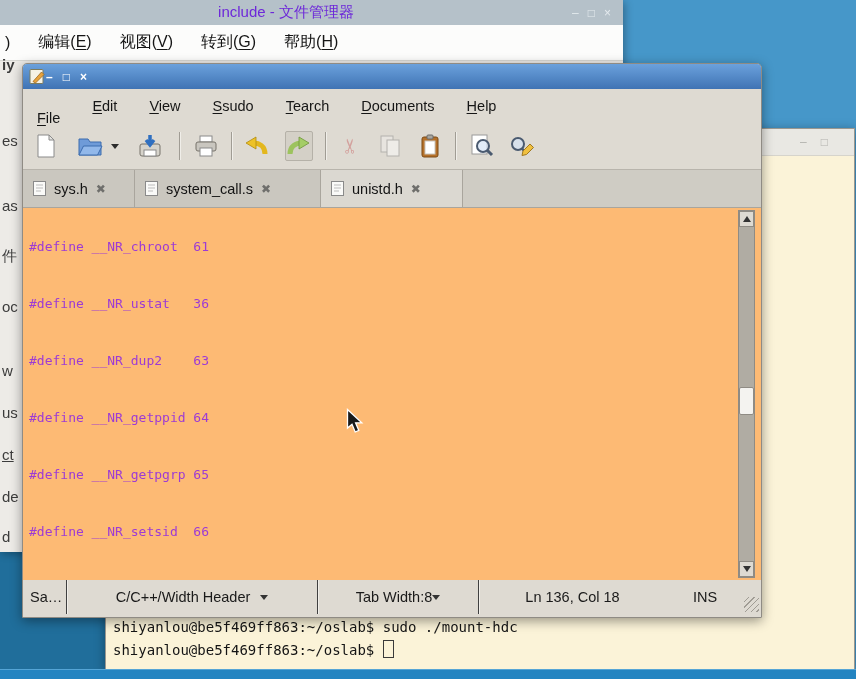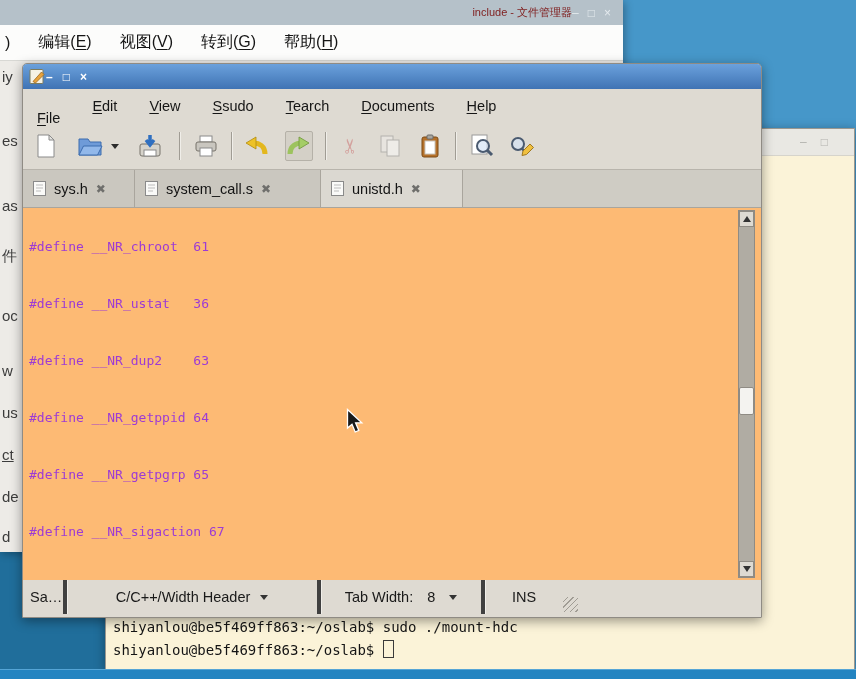--- a/index.html
+++ b/index.html
@@ -12,31 +12,31 @@
   #desk-dark{left:0;top:548px;width:108px;height:131px;background:#206e9b;}
   #desk-sliver{left:0;top:0;width:9px;height:76px;background:#12181e;}
   #taskbar{left:0;top:669px;width:856px;height:10px;background:#2384c1;
     border-top:1px solid #55a5d6;z-index:40;}
 
   
   #fm{left:0;top:0;width:623px;height:552px;background:#edebe7;z-index:1;
     box-shadow:2px 2px 8px rgba(0,0,0,.3);}
   #fm-titlebar{left:0;top:0;width:100%;height:25px;background:#b5c1c9;
     display:flex;align-items:center;}
-  #fm-title{flex:1;text-align:right;font-size:11px;color:#7f1d1d;}
+  #fm-title{flex:1;text-align:center;font-size:15px;color:#6d28d9;}
   .fm-btns{display:flex;gap:9px;padding-right:12px;color:#e4eaee;font-size:12px;}
   #fm-menubar{left:0;top:25px;width:100%;height:35px;background:#fcfcfb;
     border-bottom:1px solid #d8d8d4;display:flex;align-items:center;
     font-size:16px;color:#151515;}
   #fm-menubar .mi{margin-left:28px;cursor:default;white-space:nowrap;}
   #fm-menubar .mi:first-child{margin-left:5px;}
   .frag{position:absolute;left:2px;font-size:15px;color:#3c3c3c;white-space:nowrap;}
-  .frag:nth-of-type(1){top:68px;}  .frag:nth-of-type(2){top:132px;}
+  .frag:nth-of-type(1){top:56px;font-weight:bold;}  .frag:nth-of-type(2){top:132px;}
   .frag:nth-of-type(3){top:197px;} .frag:nth-of-type(4){top:247px;}
-  .frag:nth-of-type(5){top:307px;} .frag:nth-of-type(6){top:362px;}
+  .frag:nth-of-type(5){top:298px;} .frag:nth-of-type(6){top:362px;}
   .frag:nth-of-type(7){top:404px;} .frag:nth-of-type(8){top:446px;text-decoration:underline;}
   .frag:nth-of-type(9){top:488px;} .frag:nth-of-type(10){top:528px;}
 
   
   #term{left:105px;top:128px;width:748px;height:540px;background:#fbf3d8;
     border:1px solid #9a978f;z-index:2;box-shadow:0 2px 10px rgba(0,0,0,.35);}
   #term-strip{left:0;top:0;width:100%;height:26px;background:#e9e8e3;
     border-bottom:1px solid #d6d4cc;display:flex;align-items:center;
     justify-content:flex-end;}
   .term-btns{display:flex;gap:14px;padding-right:26px;color:#b3b3ae;font-size:12px;}
@@ -97,24 +97,24 @@
   .tri-up{width:0;height:0;border-left:4px solid transparent;
     border-right:4px solid transparent;border-bottom:6px solid #333;}
   .tri-dn{width:0;height:0;border-left:4px solid transparent;
     border-right:4px solid transparent;border-top:6px solid #333;}
   #sc-thumb{position:absolute;left:0;top:176px;width:15px;height:28px;
     background:#f4f3f0;border:1px solid #8f8b84;box-sizing:border-box;border-radius:2px;}
 
   #ged-statusbar{height:34px;display:flex;align-items:center;font-size:14.5px;
     color:#1a1a1a;}
   .sseg{height:100%;display:flex;align-items:center;justify-content:center;
-    border-right:4px solid #404040;box-shadow:1px 0 0 #f0eee9;}
+    border-right:1px solid #404040;box-shadow:1px 0 0 #f0eee9;}
   #seg-save{width:44px;justify-content:flex-start;padding-left:7px;box-sizing:border-box;}
   #seg-lang{width:250px;gap:10px;}
-  #seg-tabw{width:160px;gap:14px;}
+  #seg-tabw{width:160px;gap:0;}
   #seg-pos{flex:1;border-right:none;box-shadow:none;}
   #seg-ins{width:78px;border-right:none;box-shadow:none;}
   .scaret{width:0;height:0;border-left:4px solid transparent;
     border-right:4px solid transparent;border-top:5px solid #333;}
   #grip{width:15px;height:15px;align-self:flex-end;margin:0 2px 2px 0;
     background:repeating-linear-gradient(135deg,transparent 0 3px,#a09c94 3px 4px);}
 
   
   #cursor{left:346px;top:408px;z-index:50;}
 </style>
@@ -301,20 +301,21 @@
       </span>
     </div>
 
     <div id="ged-textarea">
       <div id="code">
         <div class="cl">#define __NR_chroot  61</div>
         <div class="cl">#define __NR_ustat   36</div>
         <div class="cl">#define __NR_dup2    63</div>
         <div class="cl">#define __NR_getppid 64</div>
         <div class="cl">#define __NR_getpgrp 65</div>
+        <div class="cl">#define __NR_setsid  66</div>
         <div class="cl">#define __NR_sigaction 67</div>
         
         
         
         
         
         
         
         
         
@@ -338,20 +339,21 @@
       <span class="sseg" id="seg-save">Sa…</span>
       <span class="sseg" id="seg-lang">
         <span>C/C++/Width Header</span>
         <span class="scaret"></span>
       </span>
       <span class="sseg" id="seg-tabw">
         <span>Tab Width:</span>
         <span>8</span>
         <span class="scaret"></span>
       </span>
+      <span class="sseg" id="seg-pos">Ln 136, Col 18</span>
       <span class="sseg" id="seg-ins">INS</span>
       <span id="grip"></span>
     </div>
   </div>
 
   <div class="abs" id="cursor">
     <svg width="18" height="27" viewBox="0 0 18 27">
         <path d="M1.5 1.5 L1.5 20 L6 16.2 L9.2 24 L12.8 22.4 L9.6 14.8 L15.8 14.8 Z" fill="#1a1a1a" stroke="#fff" stroke-width="1.3"></path>
       </svg>
   </div>

